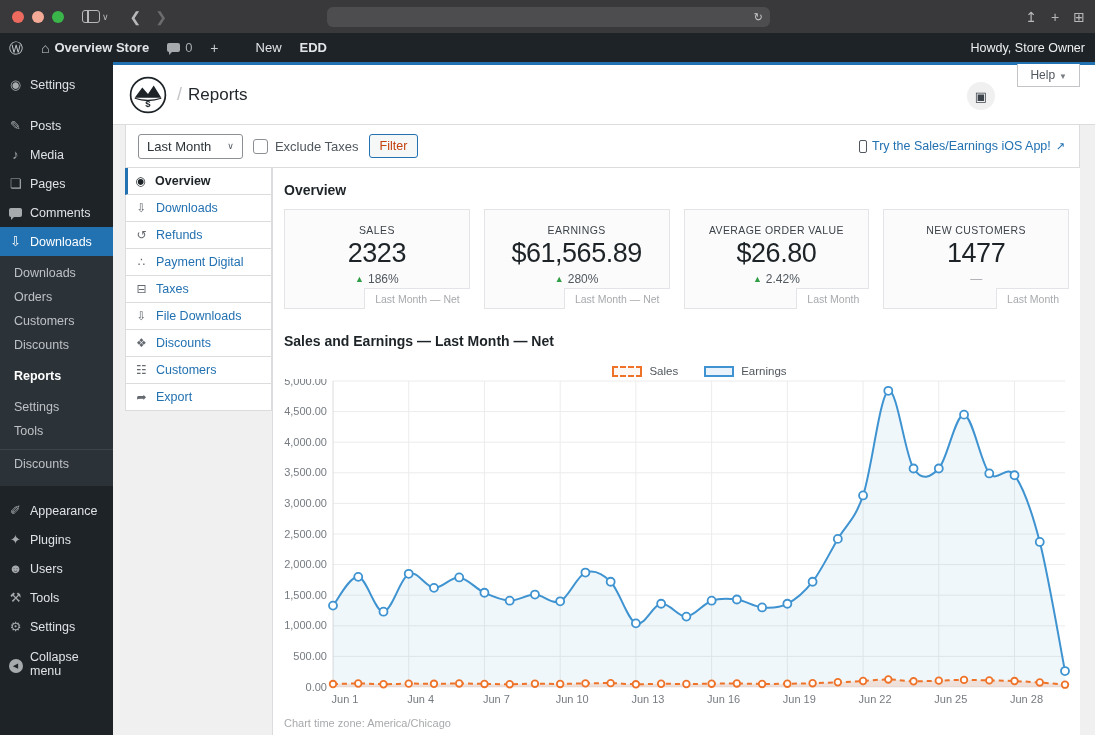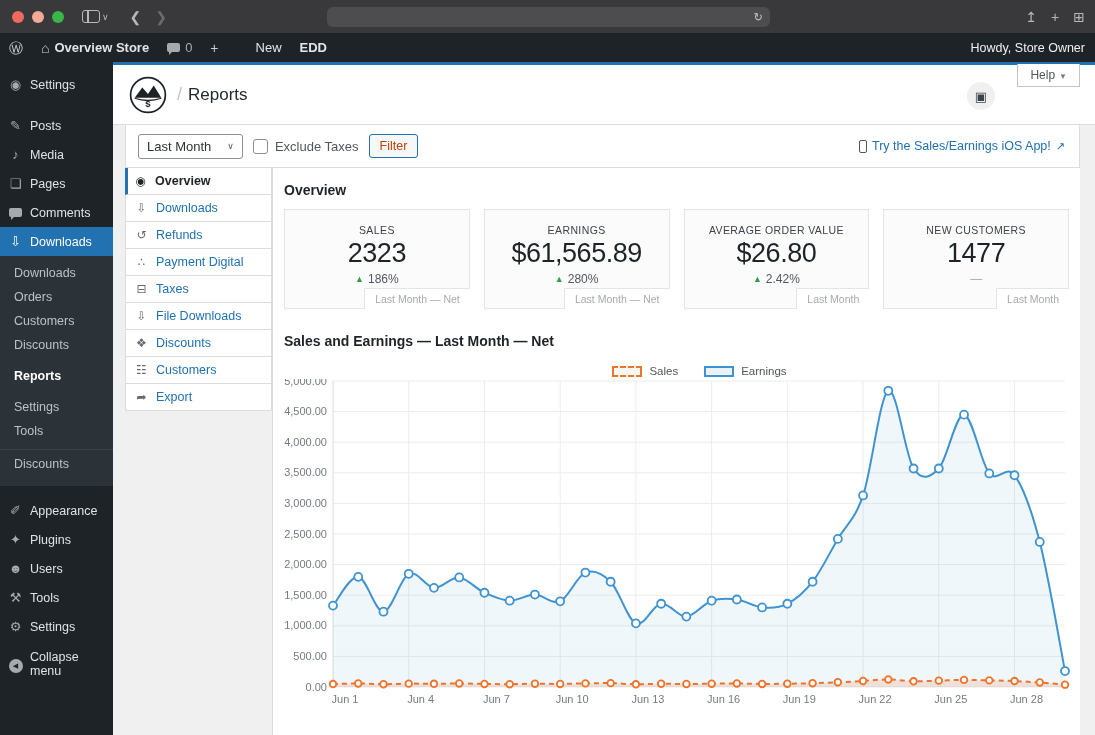--- a/index.html
+++ b/index.html
@@ -456,19 +456,20 @@
                   <circle cx="604.3103448275863" cy="300.4724" r="3.3" fill="#fff" stroke="#ee7329" stroke-width="1.8"></circle>
                   <circle cx="629.551724137931" cy="302.3084" r="3.3" fill="#fff" stroke="#ee7329" stroke-width="1.8"></circle>
                   <circle cx="654.7931034482759" cy="301.6352" r="3.3" fill="#fff" stroke="#ee7329" stroke-width="1.8"></circle>
                   <circle cx="680.0344827586207" cy="300.9008" r="3.3" fill="#fff" stroke="#ee7329" stroke-width="1.8"></circle>
                   <circle cx="705.2758620689656" cy="301.3904" r="3.3" fill="#fff" stroke="#ee7329" stroke-width="1.8"></circle>
                   <circle cx="730.5172413793103" cy="302.0636" r="3.3" fill="#fff" stroke="#ee7329" stroke-width="1.8"></circle>
                   <circle cx="755.7586206896552" cy="303.4712" r="3.3" fill="#fff" stroke="#ee7329" stroke-width="1.8"></circle>
                   <circle cx="781" cy="305.6744" r="3.3" fill="#fff" stroke="#ee7329" stroke-width="1.8"></circle>
                 </svg>
 
+              <div class="tz">Chart time zone: America/Chicago</div>
             </div>
           </div>
         </div>
       </div>
     </div>
   </div>
 </div>
 
 </body></html>

